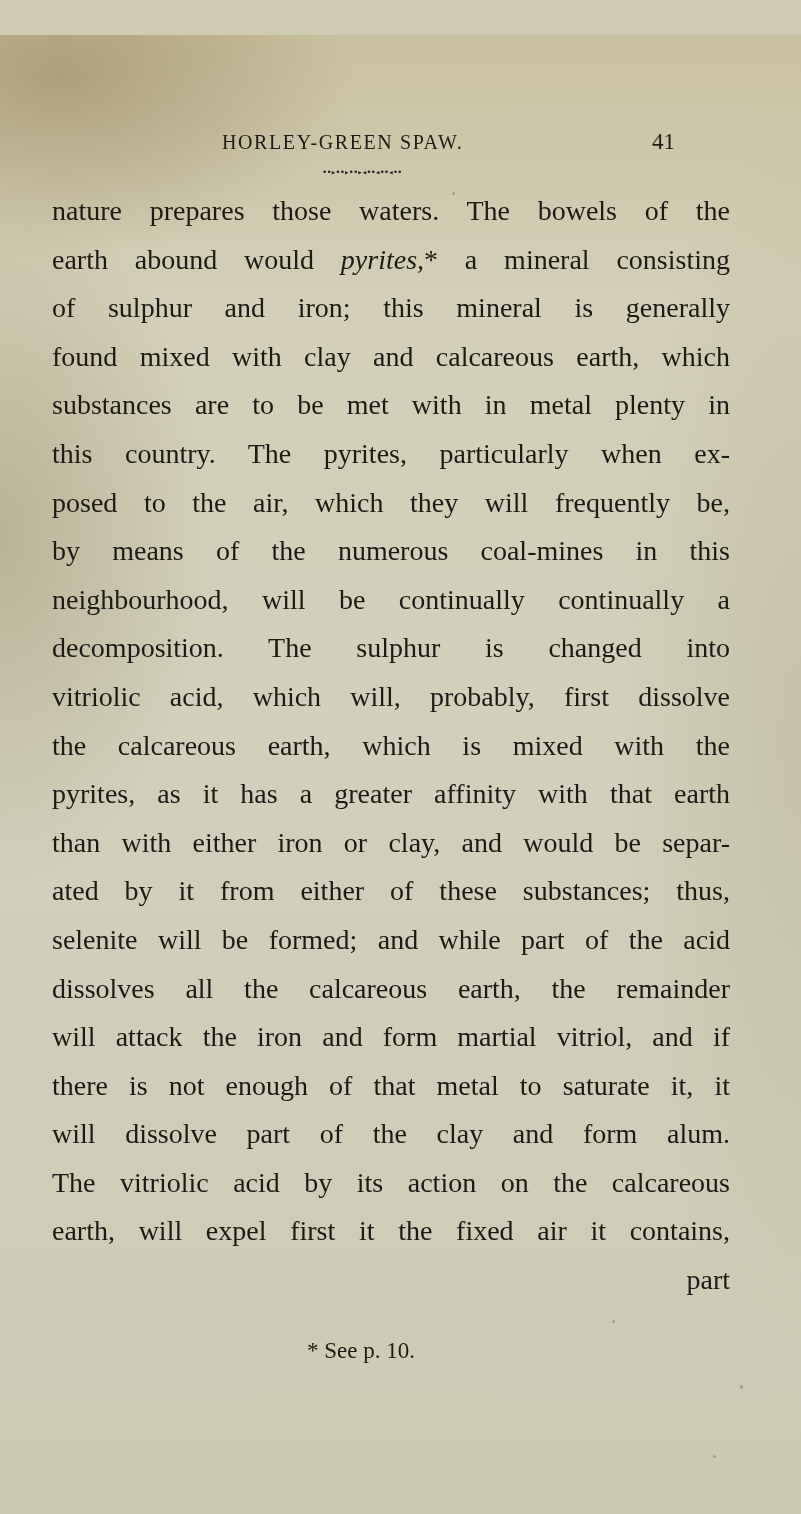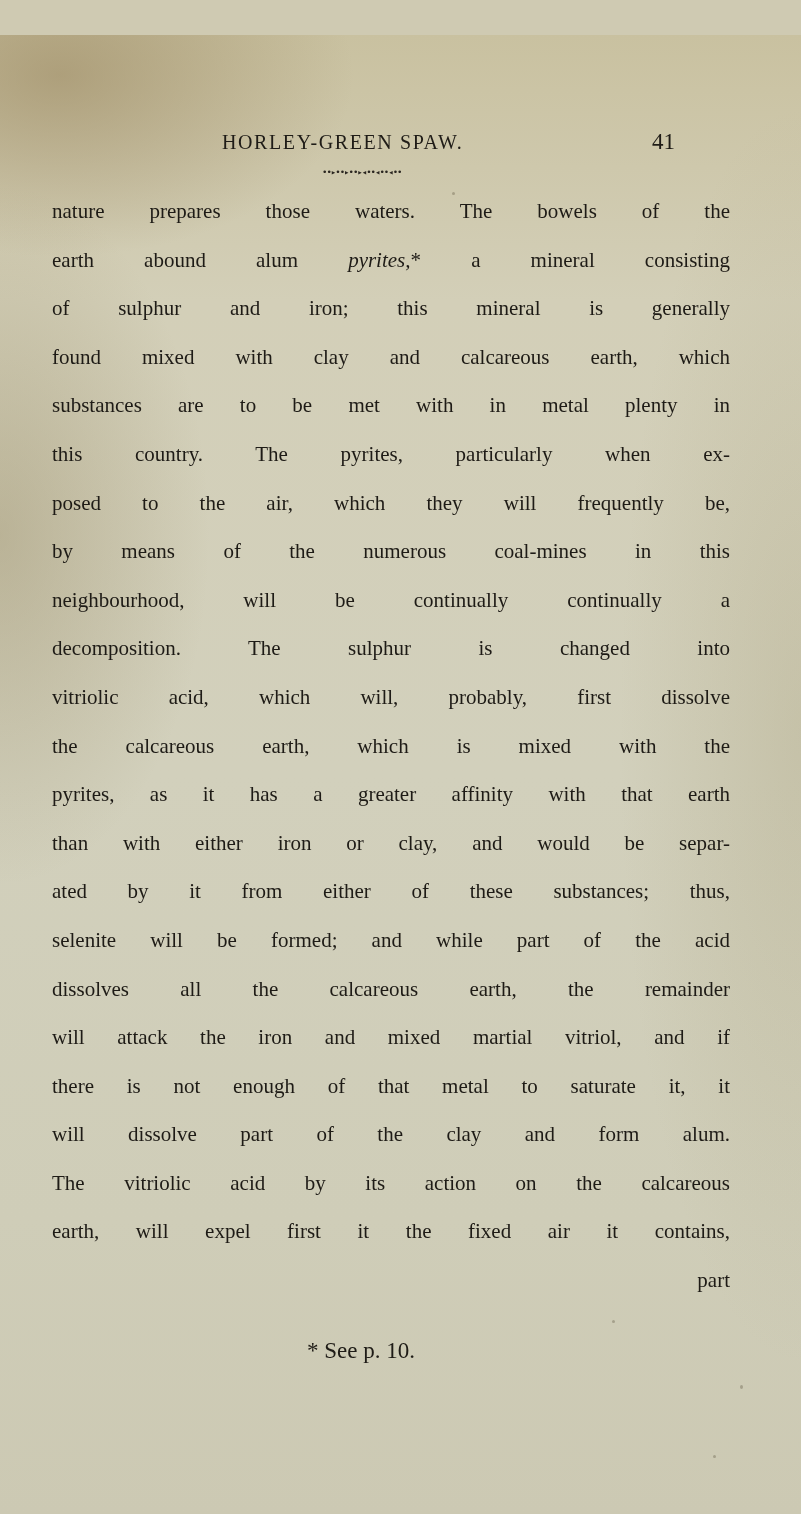--- a/index.html
+++ b/index.html
@@ -31,21 +31,21 @@
     font-size: 23px;
   }
   .ornament {
     position: absolute; top: 132px; left: 322px; width: 94px; height: 10px;
     font-family: "DejaVu Sans Mono", monospace; font-size: 9px; line-height: 10px;
     color: #2a2620; letter-spacing: -1px; white-space: nowrap; overflow: hidden;
   }
   .body-text {
     position: absolute; left: 52px; top: 152px; width: 678px;
     font-family: "Liberation Serif", "DejaVu Serif", serif;
-    font-size: 21px; line-height: 48.6px;
+    font-size: 28px; line-height: 48.6px;
     color: #1e1b16;
   }
   .line {
     display: block; white-space: nowrap;
     text-align: justify; text-align-last: justify;
     height: 48.6px;
   }
   .line.last-right { text-align: left; text-align-last: right; }
   .line em { }
   .footnote {
@@ -62,37 +62,37 @@
 
   <div class="header">
     <span class="running-head">HORLEY-GREEN SPAW.</span>
     <span class="page-number">41</span>
   </div>
 
   <div class="ornament">••▸••▸••▸◂••◂••◂••</div>
 
   <div class="body-text">
     <span class="line">nature prepares those waters.  The bowels of the</span>
-    <span class="line"><span>earth abound alum </span><em>pyrites,</em><span>* a mineral consisting</span></span>
+    <span class="line"><span>earth abound would </span><em>pyrites,</em><span>* a mineral consisting</span></span>
     <span class="line">of sulphur and iron;  this mineral is generally</span>
     <span class="line">found mixed with clay and calcareous earth, which</span>
     <span class="line">substances are to be met with in metal plenty in</span>
     <span class="line">this country.  The pyrites, particularly when ex-</span>
     <span class="line">posed to the air, which they will frequently be,</span>
     <span class="line">by means of the numerous coal-mines in this</span>
     <span class="line">neighbourhood, will be continually continually a</span>
     <span class="line">decomposition.  The sulphur is changed into</span>
     <span class="line">vitriolic acid, which will, probably, first dissolve</span>
     <span class="line">the calcareous earth, which is mixed with the</span>
     <span class="line">pyrites, as it has a greater affinity with that earth</span>
     <span class="line">than with either iron or clay, and would be separ-</span>
     <span class="line">ated by it from either of these substances;  thus,</span>
     <span class="line">selenite will be formed;  and while part of the acid</span>
     <span class="line">dissolves all the calcareous earth, the remainder</span>
-    <span class="line">will attack the iron and mixed martial vitriol, and if</span>
+    <span class="line">will attack the iron and form martial vitriol, and if</span>
     <span class="line">there is not enough of that metal to saturate it, it</span>
     <span class="line">will dissolve part of the clay and form alum.</span>
     <span class="line">The vitriolic acid by its action on the calcareous</span>
     <span class="line">earth, will expel first it the fixed air it contains,</span>
     <span class="line last-right">part</span>
   </div>
 
   <div class="footnote">* See p. 10.</div>
 
   <span class="speck" style="left:452px;top:157px;width:3px;height:3px"></span>

